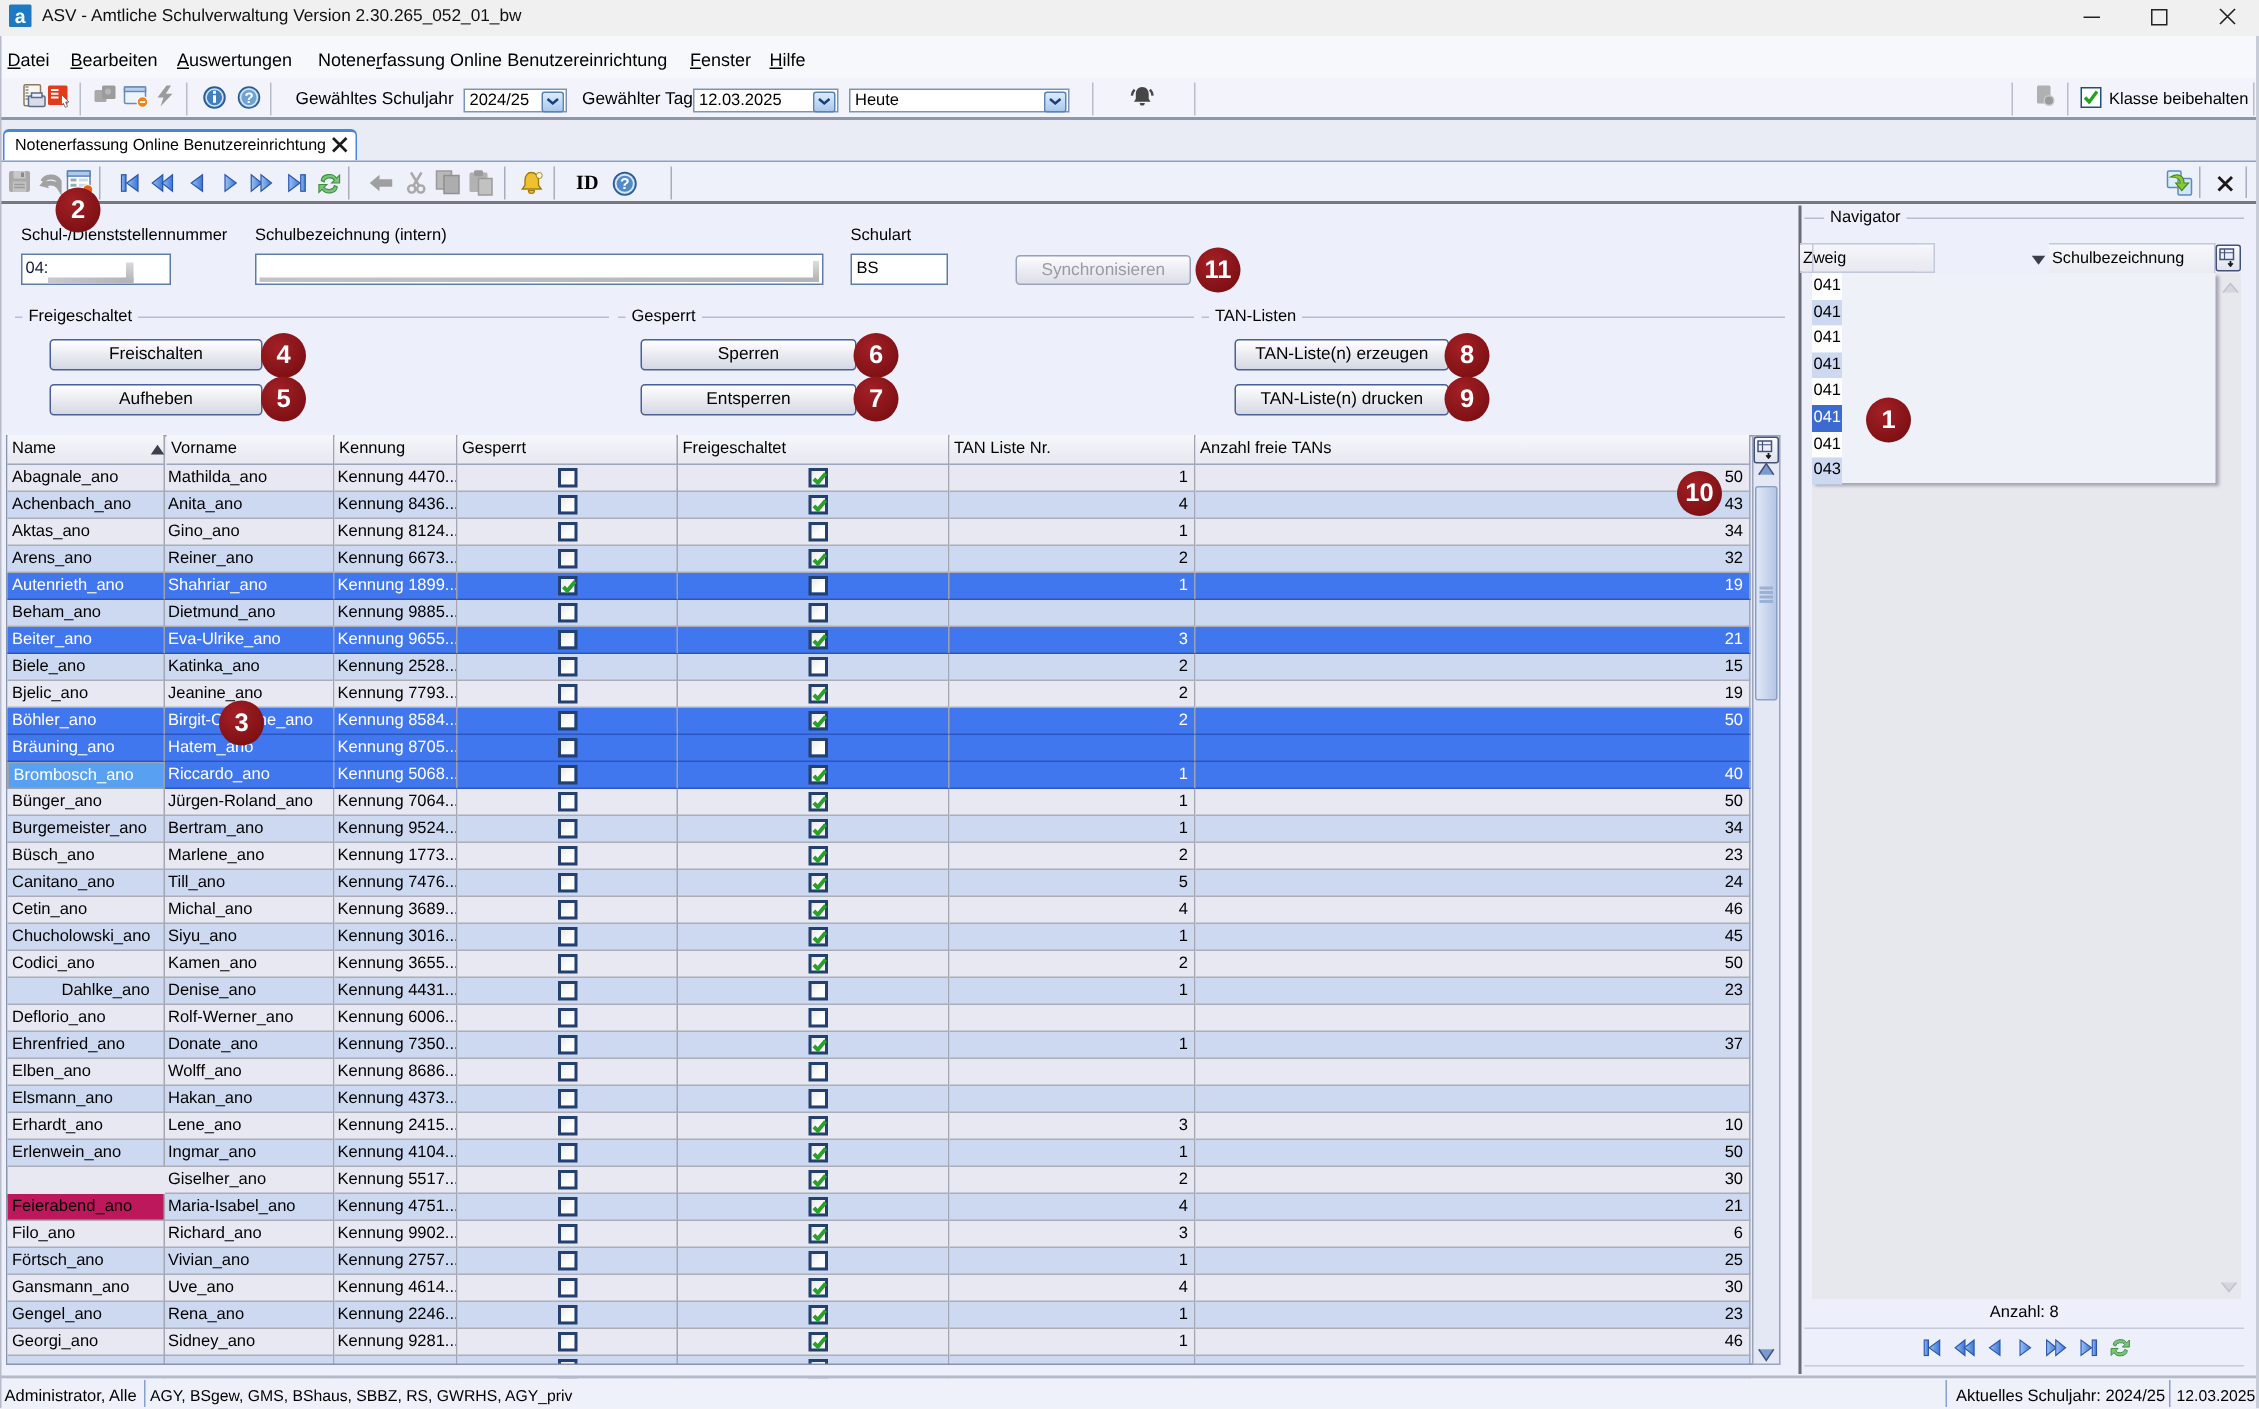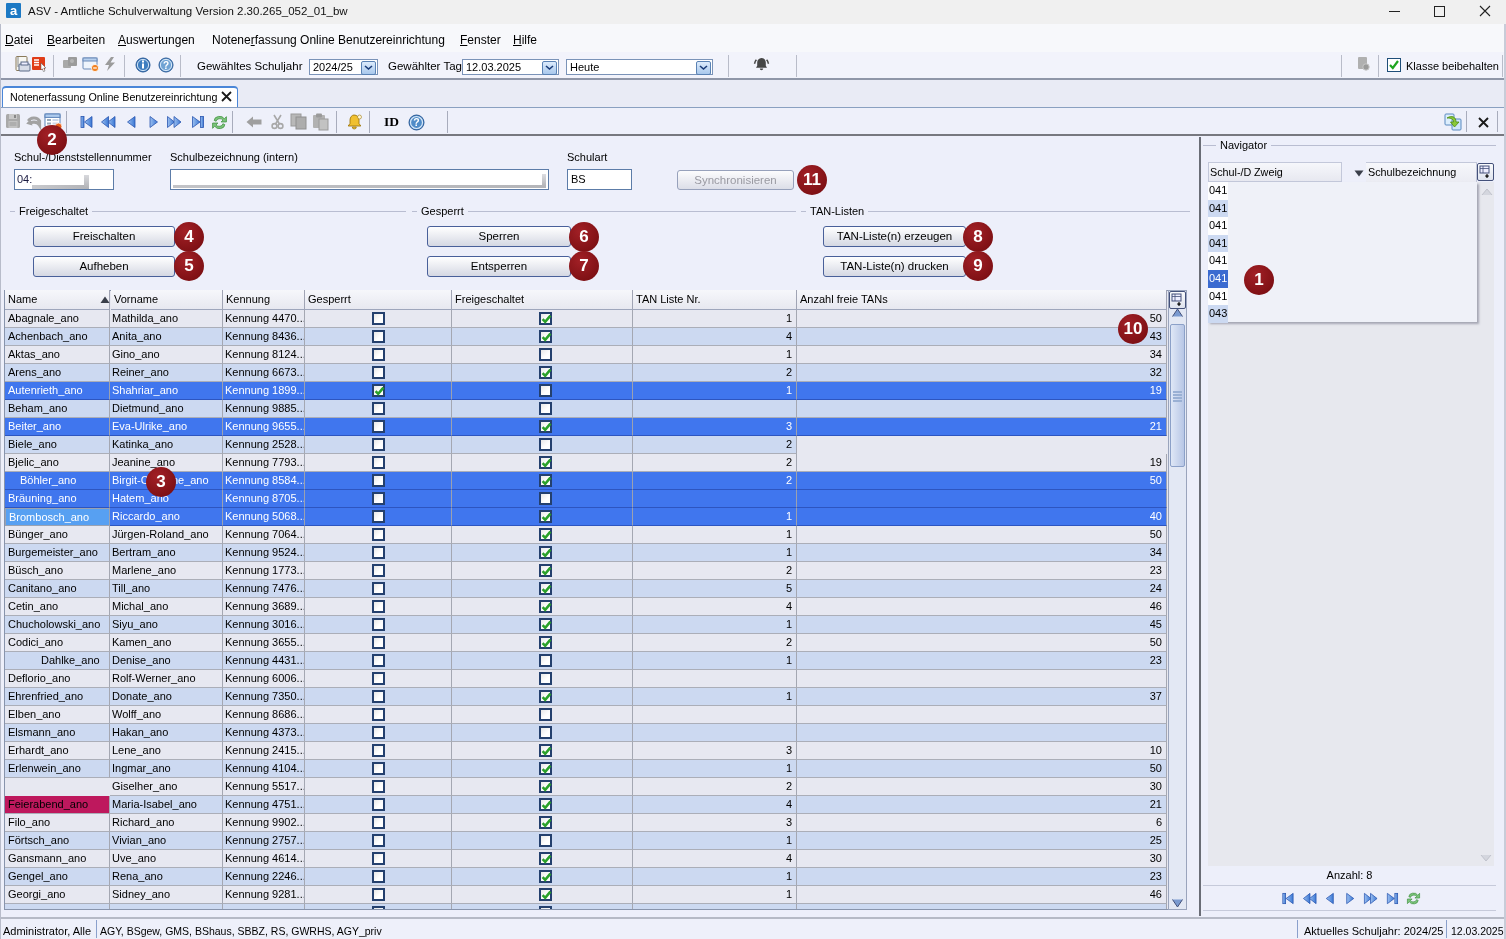--- a/index.html
+++ b/index.html
@@ -350,36 +350,37 @@
       <svg width="11" height="11" viewBox="0 0 11 11" style="position:absolute;left:0px;top:0px;">
         <path d="M1.6 5.2 L4.2 7.9 L9.4 1.6" stroke="#2aa12a" stroke-width="2.6" fill="none"></path>
       </svg>
     </div>
 <div style="position:absolute;left:5px;top:436px;width:105px;height:18px;box-sizing:border-box;background:#ccd9f1;border-right:1px solid #a4a7b2;border-bottom:1px solid #abaeb8;color:#000;font-size:11px;line-height:17px;overflow:hidden;white-space:nowrap;"><span style="padding-left:3px;">Biele_ano</span></div>
     <div style="position:absolute;left:110px;top:436px;width:113px;height:18px;box-sizing:border-box;background:#ccd9f1;border-right:1px solid #a4a7b2;border-bottom:1px solid #abaeb8;color:#000;font-size:11px;line-height:17px;overflow:hidden;white-space:nowrap;"><span style="padding-left:2px;">Katinka_ano</span></div>
     <div style="position:absolute;left:223px;top:436px;width:82px;height:18px;box-sizing:border-box;background:#ccd9f1;border-right:1px solid #a4a7b2;border-bottom:1px solid #abaeb8;color:#000;font-size:11px;line-height:17px;overflow:hidden;white-space:nowrap;"><span style="padding-left:2px;">Kennung 2528...</span></div>
     <div style="position:absolute;left:305px;top:436px;width:147px;height:18px;box-sizing:border-box;background:#ccd9f1;border-right:1px solid #a4a7b2;border-bottom:1px solid #abaeb8;color:#000;font-size:11px;line-height:17px;overflow:hidden;white-space:nowrap;"></div>
     <div style="position:absolute;left:452px;top:436px;width:181px;height:18px;box-sizing:border-box;background:#ccd9f1;border-right:1px solid #a4a7b2;border-bottom:1px solid #abaeb8;color:#000;font-size:11px;line-height:17px;overflow:hidden;white-space:nowrap;"></div>
     <div style="position:absolute;left:633px;top:436px;width:164px;height:18px;box-sizing:border-box;background:#ccd9f1;border-right:1px solid #a4a7b2;border-bottom:1px solid #abaeb8;color:#000;font-size:11px;line-height:17px;overflow:hidden;white-space:nowrap;text-align:right;"><span style="padding-right:4px;">2</span></div>
+    <div style="position:absolute;left:797px;top:436px;width:370px;height:18px;box-sizing:border-box;background:#ccd9f1;border-right:1px solid #a4a7b2;border-bottom:1px solid #abaeb8;color:#000;font-size:11px;line-height:17px;overflow:hidden;white-space:nowrap;text-align:right;"><span style="padding-right:4px;">15</span></div>
 <div style="position:absolute;left:372.0px;top:438.0px;width:13px;height:13px;background:#fff;border:2px solid #24406e;box-sizing:border-box;background:linear-gradient(135deg,#e8e8e8,#fff 60%);"></div>
 <div style="position:absolute;left:538.5px;top:438.0px;width:13px;height:13px;background:#fff;border:2px solid #24406e;box-sizing:border-box;background:linear-gradient(135deg,#e8e8e8,#fff 60%);"></div>
 <div style="position:absolute;left:5px;top:454px;width:105px;height:18px;box-sizing:border-box;background:#e7e8f1;border-right:1px solid #a4a7b2;border-bottom:1px solid #abaeb8;color:#000;font-size:11px;line-height:17px;overflow:hidden;white-space:nowrap;"><span style="padding-left:3px;">Bjelic_ano</span></div>
     <div style="position:absolute;left:110px;top:454px;width:113px;height:18px;box-sizing:border-box;background:#e7e8f1;border-right:1px solid #a4a7b2;border-bottom:1px solid #abaeb8;color:#000;font-size:11px;line-height:17px;overflow:hidden;white-space:nowrap;"><span style="padding-left:2px;">Jeanine_ano</span></div>
     <div style="position:absolute;left:223px;top:454px;width:82px;height:18px;box-sizing:border-box;background:#e7e8f1;border-right:1px solid #a4a7b2;border-bottom:1px solid #abaeb8;color:#000;font-size:11px;line-height:17px;overflow:hidden;white-space:nowrap;"><span style="padding-left:2px;">Kennung 7793...</span></div>
     <div style="position:absolute;left:305px;top:454px;width:147px;height:18px;box-sizing:border-box;background:#e7e8f1;border-right:1px solid #a4a7b2;border-bottom:1px solid #abaeb8;color:#000;font-size:11px;line-height:17px;overflow:hidden;white-space:nowrap;"></div>
     <div style="position:absolute;left:452px;top:454px;width:181px;height:18px;box-sizing:border-box;background:#e7e8f1;border-right:1px solid #a4a7b2;border-bottom:1px solid #abaeb8;color:#000;font-size:11px;line-height:17px;overflow:hidden;white-space:nowrap;"></div>
     <div style="position:absolute;left:633px;top:454px;width:164px;height:18px;box-sizing:border-box;background:#e7e8f1;border-right:1px solid #a4a7b2;border-bottom:1px solid #abaeb8;color:#000;font-size:11px;line-height:17px;overflow:hidden;white-space:nowrap;text-align:right;"><span style="padding-right:4px;">2</span></div>
     <div style="position:absolute;left:797px;top:454px;width:370px;height:18px;box-sizing:border-box;background:#e7e8f1;border-right:1px solid #a4a7b2;border-bottom:1px solid #abaeb8;color:#000;font-size:11px;line-height:17px;overflow:hidden;white-space:nowrap;text-align:right;"><span style="padding-right:4px;">19</span></div>
 <div style="position:absolute;left:372.0px;top:456.0px;width:13px;height:13px;background:#fff;border:2px solid #24406e;box-sizing:border-box;background:linear-gradient(135deg,#e8e8e8,#fff 60%);"></div>
 <div style="position:absolute;left:538.5px;top:456.0px;width:13px;height:13px;background:#fff;border:2px solid #24406e;box-sizing:border-box;background:linear-gradient(135deg,#e8e8e8,#fff 60%);">
       <svg width="11" height="11" viewBox="0 0 11 11" style="position:absolute;left:0px;top:0px;">
         <path d="M1.6 5.2 L4.2 7.9 L9.4 1.6" stroke="#2aa12a" stroke-width="2.6" fill="none"></path>
       </svg>
     </div>
-<div style="position:absolute;left:5px;top:472px;width:105px;height:18px;box-sizing:border-box;background:#4076ee;border-right:1px solid #9ba1b0;border-bottom:1px solid #2d55c0;color:#fff;font-size:11px;line-height:17px;overflow:hidden;white-space:nowrap;"><span style="padding-left:15px;">Böhler_ano</span></div>
+<div style="position:absolute;left:5px;top:472px;width:105px;height:18px;box-sizing:border-box;background:#4076ee;border-right:1px solid #9ba1b0;border-bottom:1px solid #2d55c0;color:#fff;font-size:11px;line-height:17px;overflow:hidden;white-space:nowrap;"><span style="padding-left:3px;">Böhler_ano</span></div>
     <div style="position:absolute;left:110px;top:472px;width:113px;height:18px;box-sizing:border-box;background:#4076ee;border-right:1px solid #9ba1b0;border-bottom:1px solid #2d55c0;color:#fff;font-size:11px;line-height:17px;overflow:hidden;white-space:nowrap;"><span style="padding-left:2px;">Birgit-Christine_ano</span></div>
     <div style="position:absolute;left:223px;top:472px;width:82px;height:18px;box-sizing:border-box;background:#4076ee;border-right:1px solid #9ba1b0;border-bottom:1px solid #2d55c0;color:#fff;font-size:11px;line-height:17px;overflow:hidden;white-space:nowrap;"><span style="padding-left:2px;">Kennung 8584...</span></div>
     <div style="position:absolute;left:305px;top:472px;width:147px;height:18px;box-sizing:border-box;background:#4076ee;border-right:1px solid #9ba1b0;border-bottom:1px solid #2d55c0;color:#fff;font-size:11px;line-height:17px;overflow:hidden;white-space:nowrap;"></div>
     <div style="position:absolute;left:452px;top:472px;width:181px;height:18px;box-sizing:border-box;background:#4076ee;border-right:1px solid #9ba1b0;border-bottom:1px solid #2d55c0;color:#fff;font-size:11px;line-height:17px;overflow:hidden;white-space:nowrap;"></div>
     <div style="position:absolute;left:633px;top:472px;width:164px;height:18px;box-sizing:border-box;background:#4076ee;border-right:1px solid #9ba1b0;border-bottom:1px solid #2d55c0;color:#fff;font-size:11px;line-height:17px;overflow:hidden;white-space:nowrap;text-align:right;"><span style="padding-right:4px;">2</span></div>
     <div style="position:absolute;left:797px;top:472px;width:370px;height:18px;box-sizing:border-box;background:#4076ee;border-right:1px solid #9ba1b0;border-bottom:1px solid #2d55c0;color:#fff;font-size:11px;line-height:17px;overflow:hidden;white-space:nowrap;text-align:right;"><span style="padding-right:4px;">50</span></div>
 <div style="position:absolute;left:372.0px;top:474.0px;width:13px;height:13px;background:#fff;border:2px solid #24406e;box-sizing:border-box;background:linear-gradient(135deg,#e8e8e8,#fff 60%);"></div>
 <div style="position:absolute;left:538.5px;top:474.0px;width:13px;height:13px;background:#fff;border:2px solid #24406e;box-sizing:border-box;background:linear-gradient(135deg,#e8e8e8,#fff 60%);">
       <svg width="11" height="11" viewBox="0 0 11 11" style="position:absolute;left:0px;top:0px;">
         <path d="M1.6 5.2 L4.2 7.9 L9.4 1.6" stroke="#2aa12a" stroke-width="2.6" fill="none"></path>
@@ -684,21 +685,21 @@
     </svg>
 <div class="abs" style="left:1170px;top:324px;width:15px;height:143px;background:linear-gradient(90deg,#dfe7f6,#b7c6e6);border:1px solid #8ba0c8;border-radius:2px;box-sizing:border-box;"></div>
 <div class="abs" style="left:1173px;top:391px;width:9px;height:1.5px;background:#9ab0d4;box-shadow:0 3px 0 #9ab0d4, 0 6px 0 #9ab0d4, 0 9px 0 #9ab0d4;"></div>
 <svg class="abs" width="13" height="12" style="left:1171px;top:897px;">
       <path d="M1.5 2.5 L6.5 10 L11.5 2.5" fill="#7a9ad0" stroke="#44517a" stroke-width="1"></path>
     </svg>
 <div class="abs" style="left:1199px;top:137px;width:2px;height:779px;background:#6a6d76;"></div>
 <div class="abs" style="left:1203px;top:145px;width:293px;height:1px;background:#b9bdd1;"></div>
 <div class="abs" style="left:1216px;top:139px;font-size:11px;background:#edeffa;padding:0 4px;">Navigator</div>
 <div class="abs" style="left:1208px;top:162px;width:68px;height:20px;box-sizing:border-box;background:linear-gradient(#f6f7fb,#e7e8f0);border:1px solid #c3c8da;border-left:none;font-size:10.8px;line-height:19px;"><span style="padding-left:2px;">Schul-/Dst.Nr.</span></div>
-<div class="abs" style="left:1252px;top:162px;width:90px;height:20px;box-sizing:border-box;background:linear-gradient(#f6f7fb,#e7e8f0);border:1px solid #c3c8da;border-left:none;font-size:10.8px;line-height:19px;"><span style="padding-left:2px;">Zweig</span></div>
+<div class="abs" style="left:1200px;top:162px;width:90px;height:20px;box-sizing:border-box;background:linear-gradient(#f6f7fb,#e7e8f0);border:1px solid #c3c8da;border-left:none;font-size:10.8px;line-height:19px;"><span style="padding-left:2px;">Zweig</span></div>
 <div class="abs" style="left:1366px;top:162px;width:111px;height:28px;box-sizing:border-box;background:linear-gradient(#f6f7fb,#e7e8f0);border:1px solid #c3c8da;border-left:none;font-size:10.8px;line-height:19px;"><span style="padding-left:2px;">Schulbezeichnung</span></div>
 <div class="abs" style="left:1208px;top:162px;width:1px;height:20px;background:#c3c8da;"></div>
 <svg class="abs" width="10" height="7" style="left:1354px;top:170px;">
       <path d="M0.5 0.5 L9.5 0.5 L5 6.5 Z" fill="#3a3f4a"></path>
     </svg>
 <div class="abs" style="left:1477px;top:163px;width:17px;height:18px;background:linear-gradient(#fafbfd,#dfe3ee);border:1px solid #44517a;border-radius:2px;box-sizing:border-box;">
       <svg width="13" height="13" style="position:absolute;left:1px;top:1px;">
         <rect x="1" y="1" width="9" height="7" fill="#eef" stroke="#44517a"></rect>
         <path d="M1 3.5 h9 M4 1 v7" stroke="#44517a" stroke-width="0.8"></path>
         <path d="M8 9 v2.5 M6.5 10.5 L8 12.3 L9.5 10.5" stroke="#1a1a1a" stroke-width="1.2" fill="none"></path>

